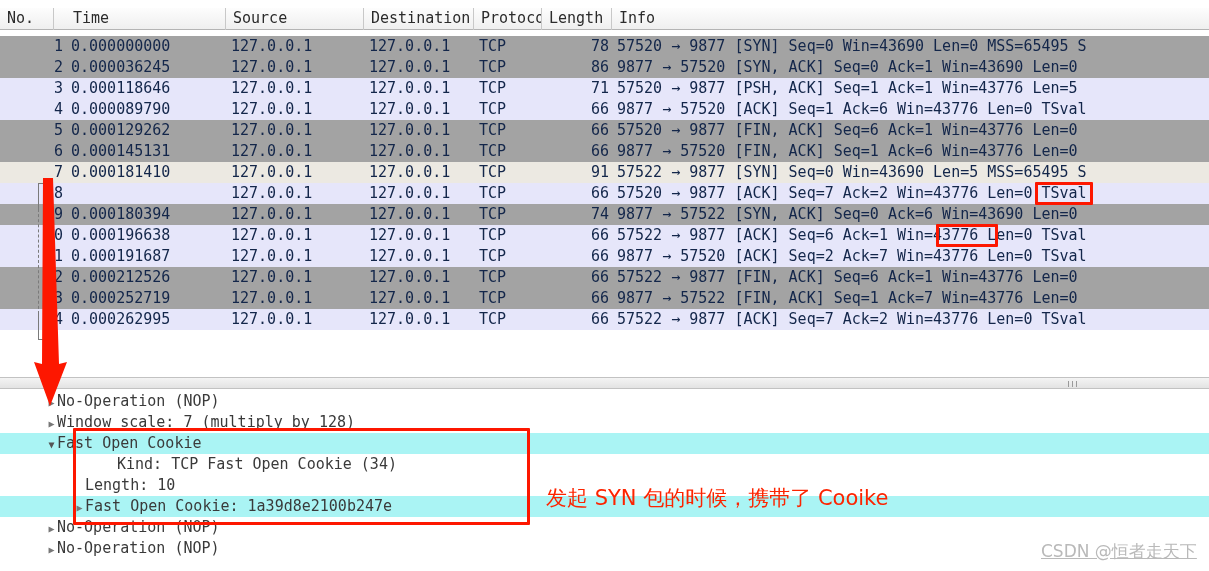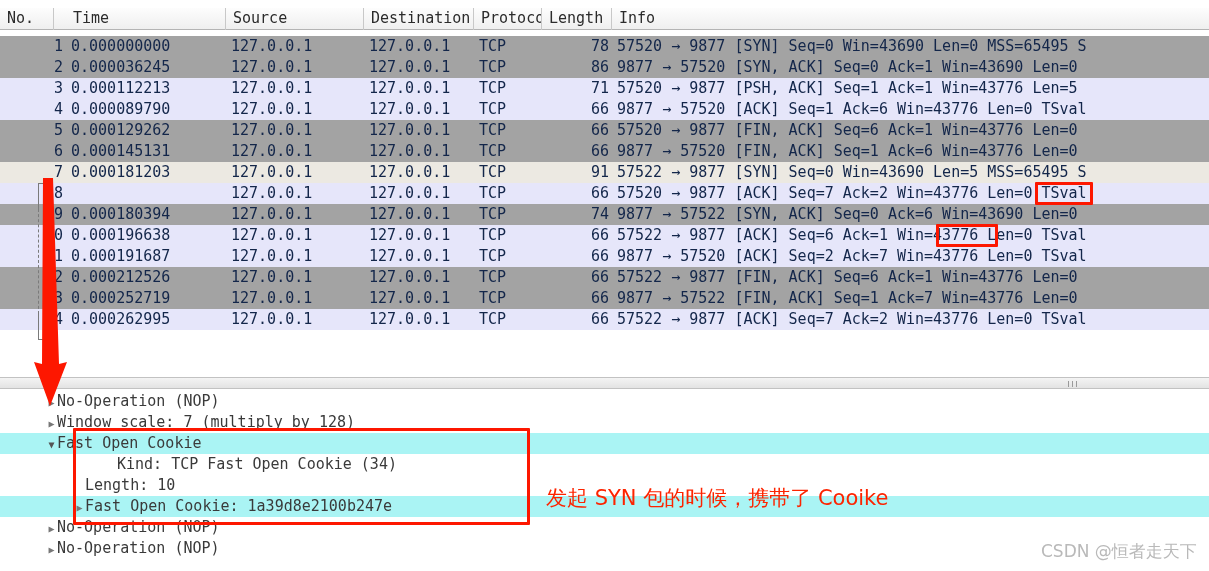--- a/index.html
+++ b/index.html
@@ -97,21 +97,21 @@
           <div class="cell c-no" style="left: 0px; width: 66px;">2</div>
           <div class="cell c-txt" style="left: 66px; width: 160px;">0.000036245</div>
           <div class="cell c-txt" style="left: 226px; width: 138px;">127.0.0.1</div>
           <div class="cell c-txt" style="left: 364px; width: 110px;">127.0.0.1</div>
           <div class="cell c-txt" style="left: 474px; width: 68px;">TCP</div>
           <div class="cell c-len" style="left: 542px; width: 70px;">86</div>
           <div class="cell c-txt" style="left: 612px; width: 600px;">9877 → 57520 [SYN, ACK] Seq=0 Ack=1 Win=43690 Len=0</div>
         </div>
         <div class="prow lav" style="top: 78px;">
           <div class="cell c-no" style="left: 0px; width: 66px;">3</div>
-          <div class="cell c-txt" style="left: 66px; width: 160px;">0.000112213</div>
+          <div class="cell c-txt" style="left: 66px; width: 160px;">0.000118646</div>
           <div class="cell c-txt" style="left: 226px; width: 138px;">127.0.0.1</div>
           <div class="cell c-txt" style="left: 364px; width: 110px;">127.0.0.1</div>
           <div class="cell c-txt" style="left: 474px; width: 68px;">TCP</div>
           <div class="cell c-len" style="left: 542px; width: 70px;">71</div>
           <div class="cell c-txt" style="left: 612px; width: 600px;">57520 → 9877 [PSH, ACK] Seq=1 Ack=1 Win=43776 Len=5</div>
         </div>
         <div class="prow lav" style="top: 99px;">
           <div class="cell c-no" style="left: 0px; width: 66px;">4</div>
           <div class="cell c-txt" style="left: 66px; width: 160px;">0.000089790</div>
           <div class="cell c-txt" style="left: 226px; width: 138px;">127.0.0.1</div>
@@ -133,21 +133,21 @@
           <div class="cell c-no" style="left: 0px; width: 66px;">6</div>
           <div class="cell c-txt" style="left: 66px; width: 160px;">0.000145131</div>
           <div class="cell c-txt" style="left: 226px; width: 138px;">127.0.0.1</div>
           <div class="cell c-txt" style="left: 364px; width: 110px;">127.0.0.1</div>
           <div class="cell c-txt" style="left: 474px; width: 68px;">TCP</div>
           <div class="cell c-len" style="left: 542px; width: 70px;">66</div>
           <div class="cell c-txt" style="left: 612px; width: 600px;">9877 → 57520 [FIN, ACK] Seq=1 Ack=6 Win=43776 Len=0</div>
         </div>
         <div class="prow sel" style="top: 162px;">
           <div class="cell c-no" style="left: 0px; width: 66px;">7</div>
-          <div class="cell c-txt" style="left: 66px; width: 160px;">0.000181203</div>
+          <div class="cell c-txt" style="left: 66px; width: 160px;">0.000181410</div>
           <div class="cell c-txt" style="left: 226px; width: 138px;">127.0.0.1</div>
           <div class="cell c-txt" style="left: 364px; width: 110px;">127.0.0.1</div>
           <div class="cell c-txt" style="left: 474px; width: 68px;">TCP</div>
           <div class="cell c-len" style="left: 542px; width: 70px;">91</div>
           <div class="cell c-txt" style="left: 612px; width: 600px;">57522 → 9877 [SYN] Seq=0 Win=43690 Len=5 MSS=65495 S</div>
         </div>
         <div class="prow lav" style="top: 183px;">
           <div class="cell c-no" style="left: 0px; width: 66px;">8</div>
           <div class="cell c-txt" style="left: 226px; width: 138px;">127.0.0.1</div>
           <div class="cell c-txt" style="left: 364px; width: 110px;">127.0.0.1</div>
@@ -260,15 +260,15 @@
   <div class="redbox" style="left:1035px;top:182px;width:58px;height:23px;"></div>
   <div class="redbox" style="left:936px;top:224px;width:62px;height:23px;"></div>
   <div class="redbox" style="left:73px;top:428px;width:457px;height:97px;"></div>
 
   <svg class="arrow" style="left:22px;top:178px;" width="60" height="230" viewBox="0 0 60 230">
     <polygon points="21,0 31,0 37,186 45,184 28,228 12,184 20,186" fill="#fd1700"></polygon>
   </svg>
 
   <div class="cn-note" style="left:546px;top:484px;">发起 SYN 包的时候，携带了 Cooike</div>
 
-  <div class="watermark" style="left:1041px;top:540px;">CSDN @恒者走天下</div>
+  <div class="watermark" style="left:1041px;top:540px;text-decoration:underline;">CSDN @恒者走天下</div>
 
 </div>
 
 </body></html>

